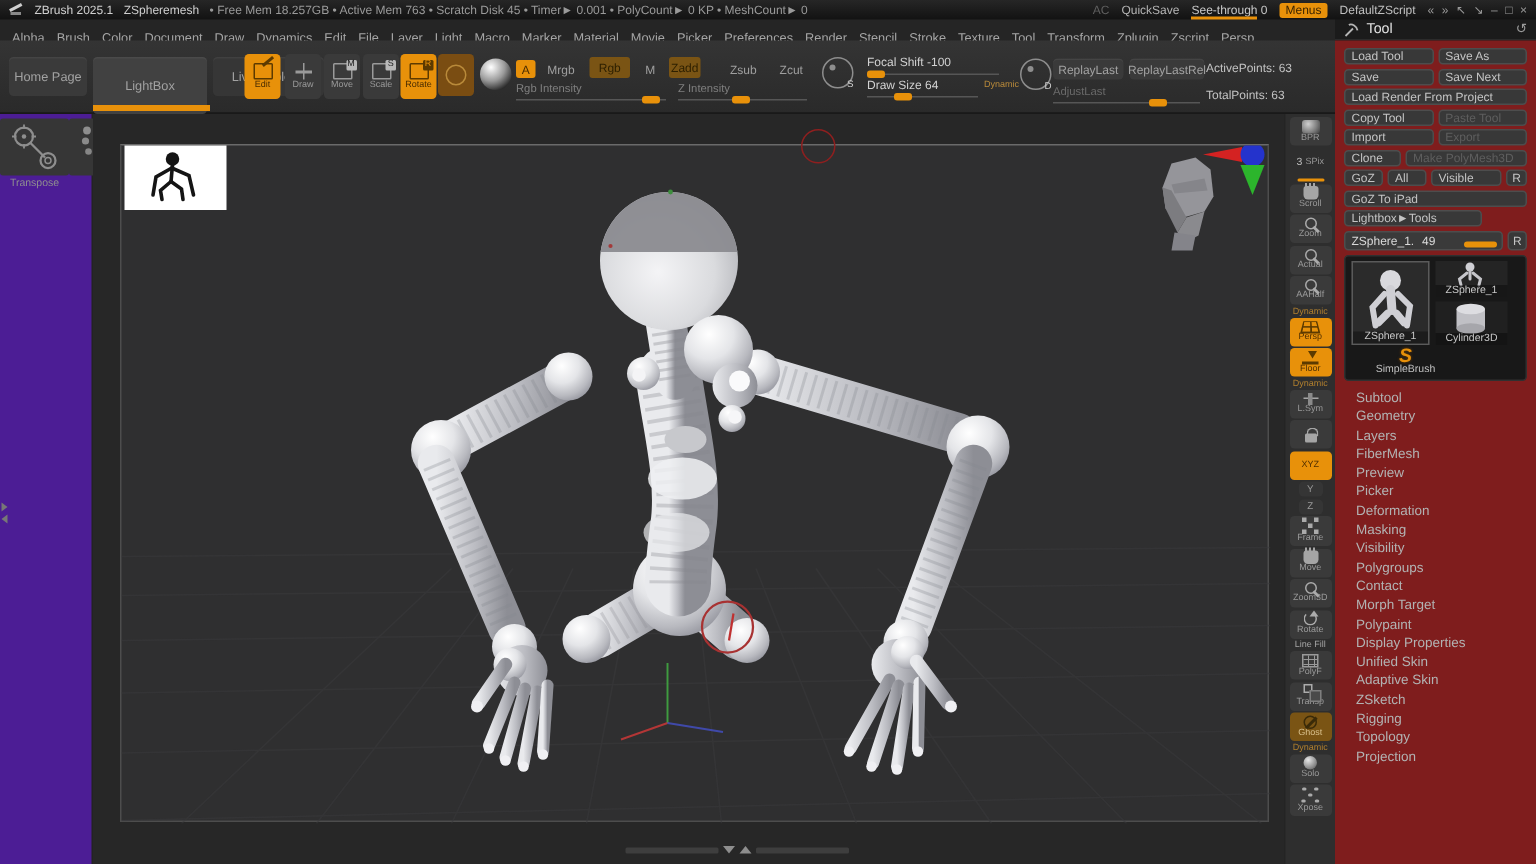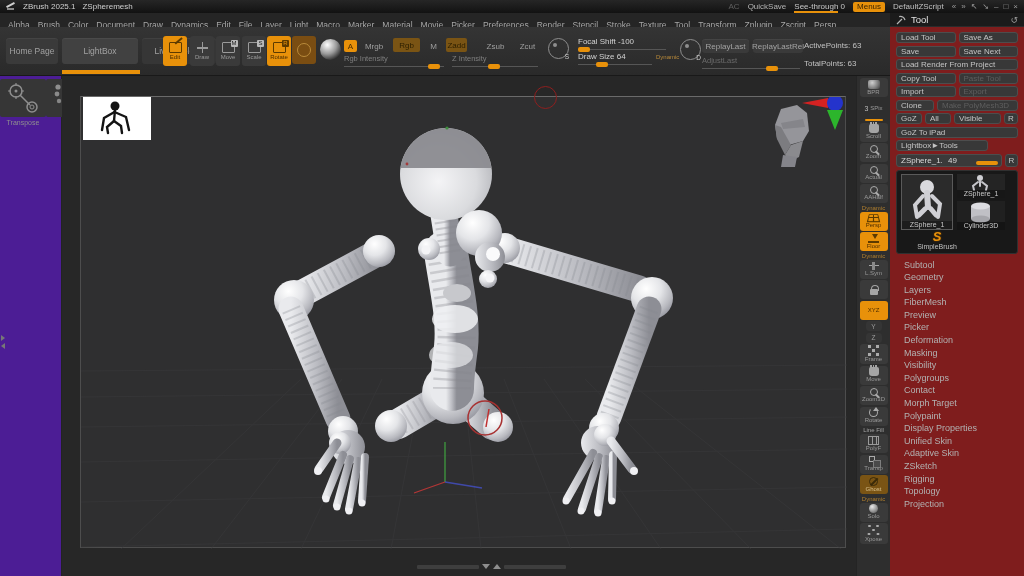--- a/index.html
+++ b/index.html
@@ -224,20 +224,21 @@
   .tp-sections{margin-top:5px;padding-left:8px;}
   .tp-section{font-size:9px;color:#b2b2b2;line-height:12.6px;}
 </style>
 </head>
 <body>
 
 <div class="titlebar">
   <span class="tb-logo"></span>
   <span class="tb-app">ZBrush 2025.1</span>
   <span class="tb-doc">ZSpheremesh</span>
+  <span class="tb-stats">• Free Mem 18.257GB • Active Mem 763 • Scratch Disk 45 • Timer► 0.001 • PolyCount► 0 KP • MeshCount► 0</span>
   <span class="tb-right">
     <span class="tb-ac">AC</span>
     <span>QuickSave</span>
     <span class="tb-seethrough">
       <span>See-through 0</span><span class="st-bar"></span>
     </span>
     <span class="tb-menus">Menus</span>
     <span class="tb-zscript">DefaultZScript</span>
     <span class="tb-winicons">
       <span>«</span>
@@ -282,21 +283,21 @@
 <div class="tool-header">
   <svg width="10" height="10" viewBox="0 0 10 10">
     <path d="M1,9 L6,4 M3.2,1.6 C5.5,0.6 8.5,2.5 9,5.2" stroke="#b5b5b5" stroke-width="1.2" fill="none"></path>
   </svg>
   <span class="title">Tool</span>
   <span class="reload">↺</span>
 </div>
 
 <div class="shelf">
   <div class="sbtn" style="left:6px;top:11px;width:52px;height:26px;">Home Page</div>
-  <div class="sbtn" style="left:62px;top:11px;width:76px;height:26px;background:#414141;">LightBox</div>
+  <div class="sbtn" style="left:62px;top:11px;width:76px;height:38px;background:#414141;">LightBox</div>
   <div class="abs" style="left:62px;top:43px;width:78px;height:3.5px;background:var(--orange);"></div>
   <div class="sbtn" style="left:142px;top:11px;width:74px;height:26px;background:#363636;">Live Boolean</div>
 
   <div class="tool-toggle on" style="left:163px;top:9px;">
     <span class="tt-icon tt-pen"></span>
     <span class="tlabel">Edit</span>
   </div>
   <div class="tool-toggle" style="left:190px;top:9px;">
     <span class="tt-icon tt-cross"></span>
     <span class="tlabel">Draw</span>

